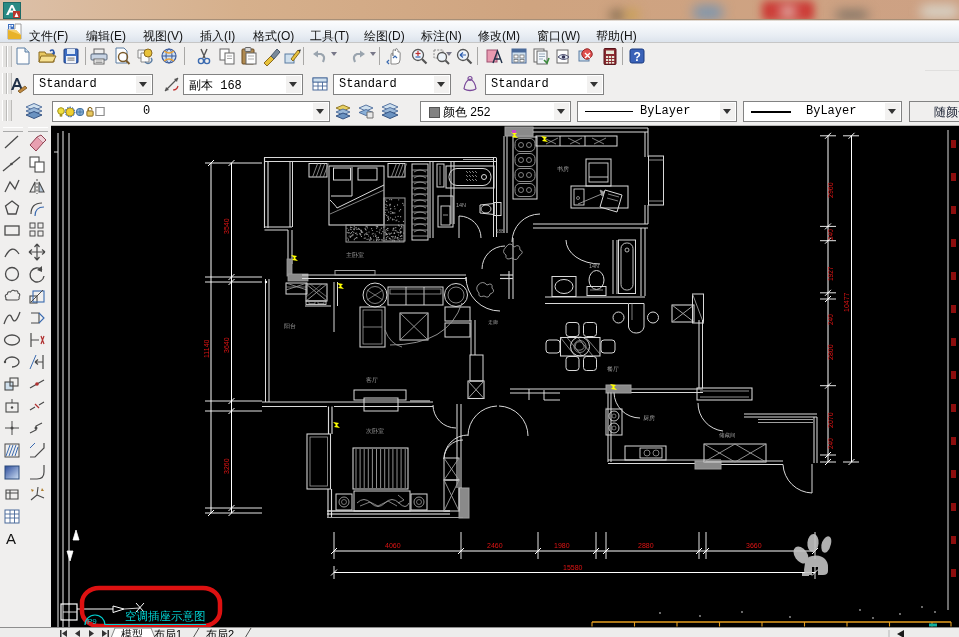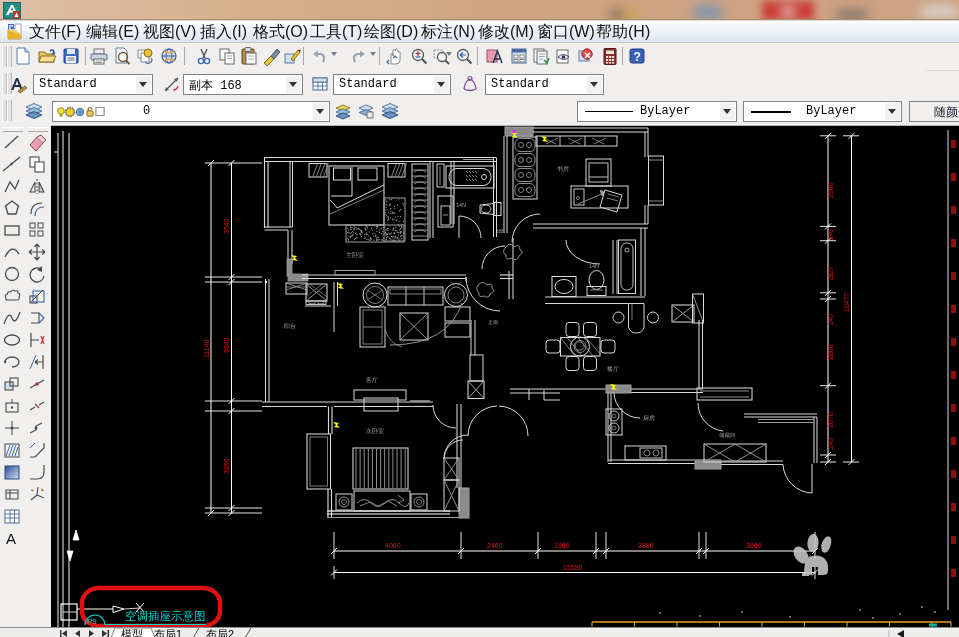--- a/index.html
+++ b/index.html
@@ -3,21 +3,21 @@
 <meta charset="utf-8">
 <style>
 html,body{margin:0;padding:0;}
 body{width:959px;height:637px;overflow:hidden;position:relative;font-family:"Liberation Sans",sans-serif;background:#f0efee;}
 #titlebar{position:absolute;left:0;top:0;width:959px;height:21px;background:linear-gradient(90deg,#dcc0a8 0%,#d6b08c 25%,#cfa480 55%,#cda184 100%);overflow:hidden;}
 #titlebar .blob{position:absolute;filter:blur(6px);border-radius:6px;}
 #ttext{position:absolute;left:28px;top:2px;font-size:13px;color:#1c1c1c;white-space:nowrap;text-shadow:0 0 3px rgba(255,255,255,.8);}
 #tbline{position:absolute;left:0;top:19px;width:959px;height:2px;background:linear-gradient(#8a6a4a,#fdfdfd);}
 #acadicon{position:absolute;left:3px;top:2px;width:18px;height:17px;}
 #menubar{position:absolute;left:0;top:21px;width:959px;height:21px;background:linear-gradient(#fcfdfe,#e8edf3 70%,#dce3ec);border-bottom:1px solid #c6c6c6;}
-.menu{position:absolute;top:1px;font-size:16px;color:#111;}
+.menu{position:absolute;top:7px;font-size:12px;color:#111;}
 #row1{position:absolute;left:0;top:43px;width:959px;height:27px;background:#f0efee;border-bottom:1px solid #e0dfde;}
 #row2{position:absolute;left:0;top:70px;width:925px;height:27px;background:#f0efee;border-bottom:1px solid #e0dfde;}
 #row3{position:absolute;left:0;top:97px;width:959px;height:28px;background:#f0efee;border-bottom:1px solid #b9b8b6;}
 .grip{position:absolute;top:3px;width:3px;height:21px;border-left:1px solid #fff;border-right:1px solid #bdbcba;background:#e3e2e0;}
 .sep{position:absolute;top:4px;width:1px;height:18px;background:#a8a7a5;}
 .combo{position:absolute;height:19px;background:#fff;border:1px solid #828282;font-family:"Liberation Mono",monospace;font-size:12px;color:#000;}
 .combo .ar{position:absolute;right:1px;top:1px;bottom:1px;width:15px;background:#f2f1f0;}
 .combo .ar:after{content:"";position:absolute;left:3px;top:6px;border:4px solid transparent;border-top:5px solid #333;}
 .combo .tx{position:absolute;left:5px;top:2px;white-space:nowrap;}
 .ticon{position:absolute;width:20px;height:20px;}
@@ -368,20 +368,25 @@
           <circle cx="24" cy="9" r="3.6" fill="#88b0d8" stroke="#3a6a9a" stroke-width="0.8"></circle>
           <path d="M21 9 l6 0 M24 6 l0 6" stroke="#3a6a9a" stroke-width="0.7"></path>
           <rect x="31" y="8" width="6" height="5" rx="0.8" fill="#e8c860" stroke="#8a6a20" stroke-width="0.8"></rect>
           <path d="M32.2 8 L32.2 5.5 q1.8 -2.5 3.6 0 L35.8 6.5" fill="none" stroke="#8a6a20" stroke-width="1"></path>
           <rect x="40" y="4.5" width="8" height="8" fill="#fff" stroke="#888" stroke-width="0.9"></rect>
         </g>
       </svg>
     </div>
  <div class="combo" style="left:52px;top:4px;width:276px">
       <span class="tx" style="left:90px">0</span>
+      <span class="ar"></span>
+    </div>
+ <div class="combo" style="left:420px;top:4px;width:149px">
+      <span style="position:absolute;left:8px;top:4.5px;width:9px;height:9px;background:#828282;border:1px solid #555"></span>
+      <span class="tx" style="left:22px;font-family:'Liberation Sans';font-size:12px">颜色 252</span>
       <span class="ar"></span>
     </div>
  <div class="combo" style="left:577px;top:4px;width:158px">
       <span style="position:absolute;left:7px;top:9px;width:48px;height:1px;background:#000"></span>
       <span class="tx" style="left:62px">ByLayer</span>
       <span class="ar"></span>
     </div>
  <div class="combo" style="left:743px;top:4px;width:157px">
       <span style="position:absolute;left:7px;top:8.5px;width:40px;height:2px;background:#000"></span>
       <span class="tx" style="left:62px">ByLayer</span>

